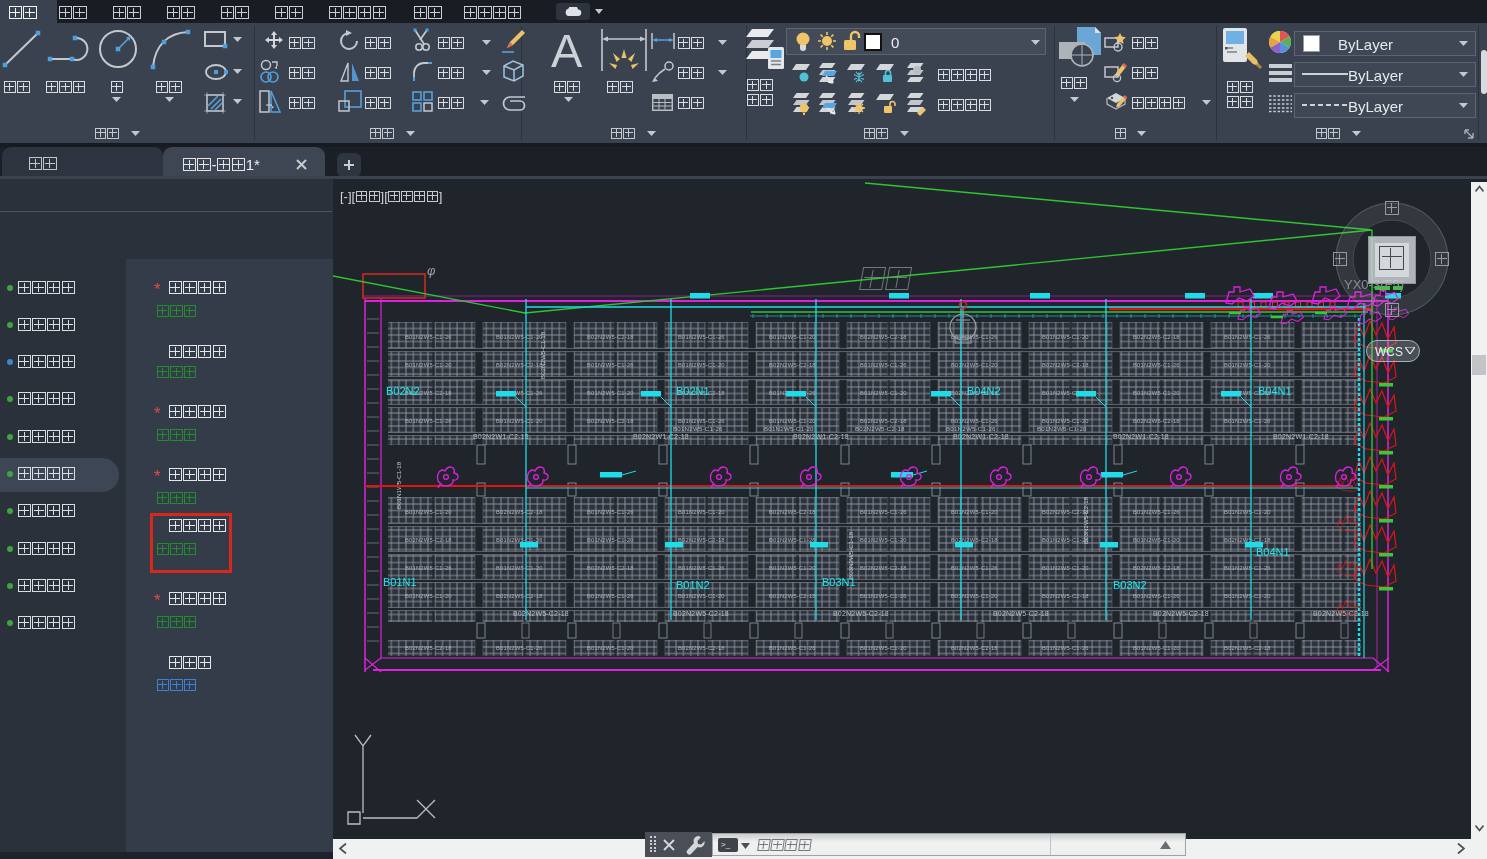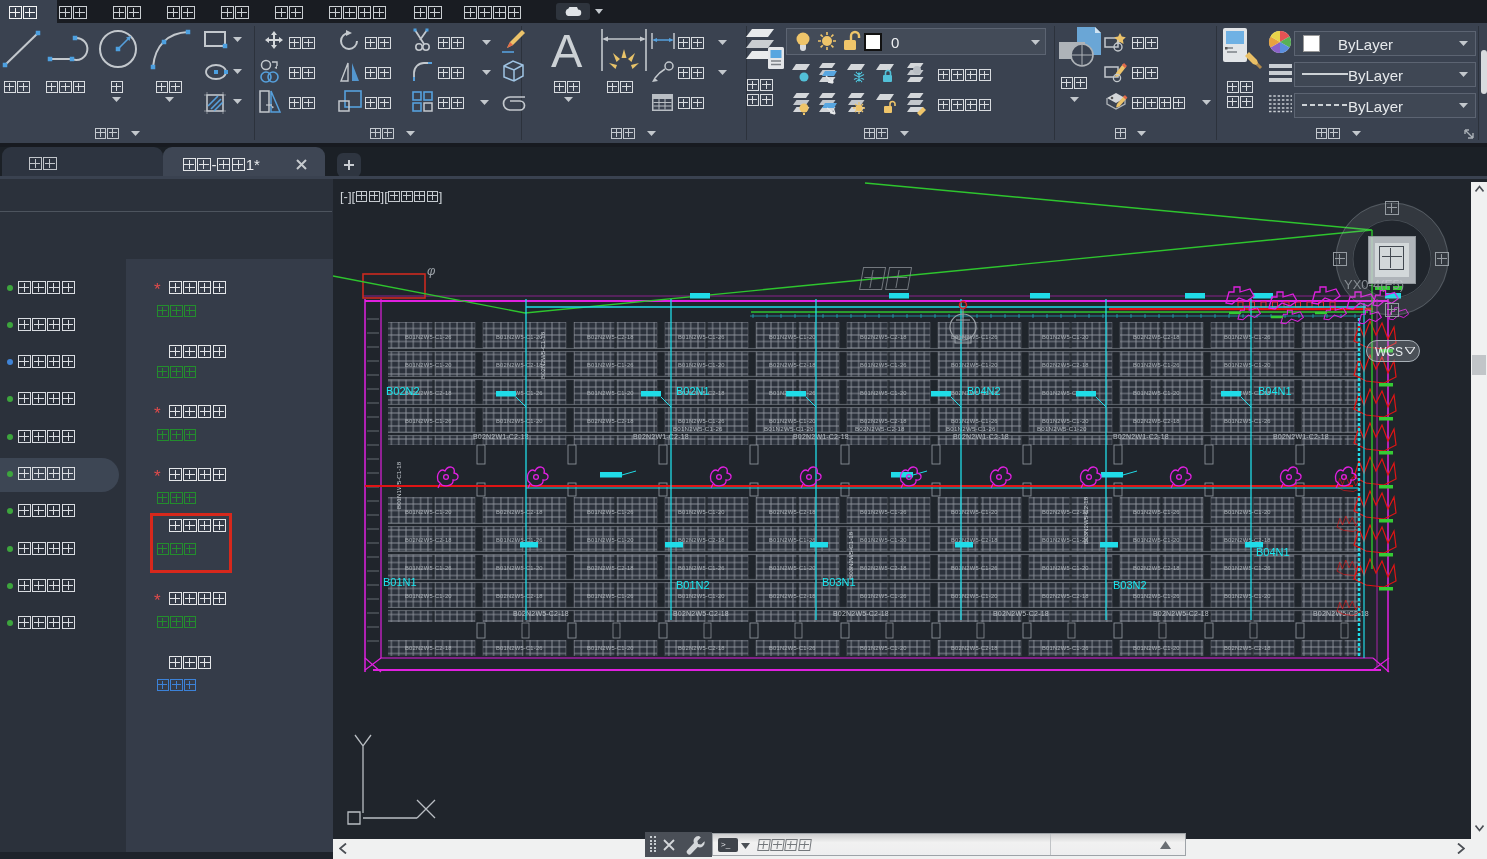--- a/index.html
+++ b/index.html
@@ -943,21 +943,21 @@
     <circle cx="1059" cy="80" r="56" stroke="rgba(170,178,185,0.28)" stroke-width="1" fill="none"></circle>
     <circle cx="1059" cy="80" r="39" stroke="rgba(170,178,185,0.28)" stroke-width="1" fill="none"></circle>
     <g stroke="#b9bec3" stroke-width="1.3" fill="none">
       <path d="M30 578 V634 M30 639 H84 M15 633 h12 v12 h-12 Z"></path>
       <path d="M22 556 l8 11 8 -11 M30 567 v11"></path>
       <path d="M84 621 l18 18 M102 621 l-18 18"></path>
     </g>
   </svg>
 <div class="ab" style="left:340px;top:190px;font-size:13px;color:#ced3d8;white-space:nowrap;line-height:1;">[-][<i class="q"></i><i class="q"></i>][<i class="q"></i><i class="q"></i><i class="q"></i><i class="q"></i>]</div>
 <div class="ab" style="left:860px;top:266px;font-size:26px;color:#878d93;white-space:nowrap;line-height:1;transform:skewX(-10deg);opacity:.85"><i class="q"></i><i class="q"></i></div>
-<div class="ab" style="left:1344px;top:278px;font-size:13px;color:#878d93;white-space:nowrap;line-height:1;">YX0-4(F5)</div>
+<div class="ab" style="left:1344px;top:278px;font-size:13px;color:#878d93;white-space:nowrap;line-height:1;">YX0-3(F5)</div>
 <div class="ab" style="left:1368px;top:236px;width:48px;height:48px;background:rgba(201,206,210,0.85);border:1px solid #90969c"></div>
 <div class="ab" style="left:1375px;top:243px;width:34px;height:34px;background:rgba(215,219,222,0.9)"></div>
 <div class="ab" style="left:1378px;top:245px;font-size:28px;color:#3c424a;white-space:nowrap;line-height:1;"><i class="q"></i></div>
 <div class="ab" style="left:1384px;top:201px;font-size:16px;color:#9ba1a7;white-space:nowrap;line-height:1;"><i class="q"></i></div>
 <div class="ab" style="left:1332px;top:252px;font-size:16px;color:#9ba1a7;white-space:nowrap;line-height:1;"><i class="q"></i></div>
 <div class="ab" style="left:1434px;top:252px;font-size:16px;color:#9ba1a7;white-space:nowrap;line-height:1;"><i class="q"></i></div>
 <div class="ab" style="left:1384px;top:303px;font-size:16px;color:#9ba1a7;white-space:nowrap;line-height:1;"><i class="q"></i></div>
 <div class="ab" style="left:1366px;top:340px;width:54px;height:22px;background:rgba(196,204,211,0.26);border:1px solid #a8b0b7;border-radius:11px"></div>
 <div class="ab" style="left:1375px;top:346px;font-size:12px;color:#e8ecef;white-space:nowrap;line-height:1;">WCS</div>
 <svg class="ab" style="left:1405px;top:347px;" width="10" height="7" viewBox="0 0 10 7">

